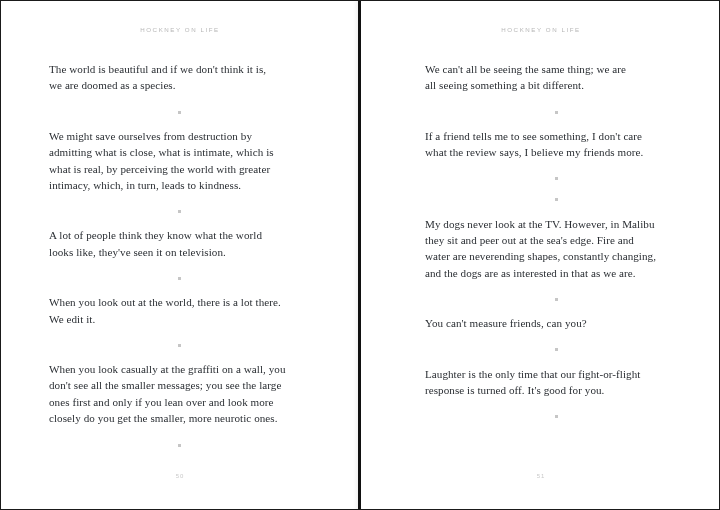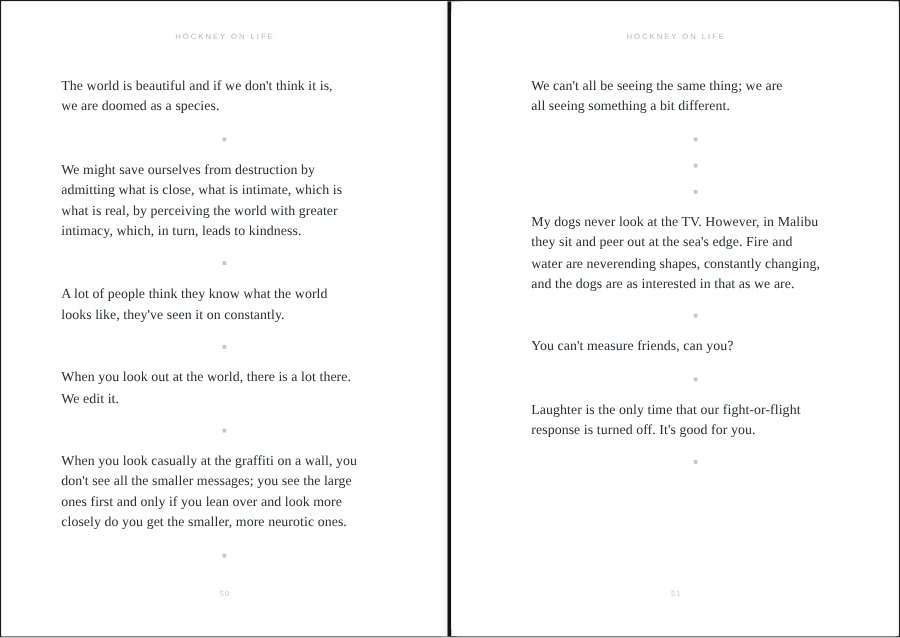--- a/index.html
+++ b/index.html
@@ -18,21 +18,21 @@
     font-family: "Liberation Serif", "DejaVu Serif", serif;
   }
   .page {
     position: absolute;
     top: 0;
     height: 510px;
     box-sizing: border-box;
     background: #ffffff;
   }
   .page-left  { left: 0;     width: 358px; }
-  .page-right { left: 360px; width: 360px; border-radius: 10px; }
+  .page-right { left: 360px; width: 360px; }
 
   
   .spine {
     position: absolute;
     top: 0;
     left: 357px;
     width: 3px;
     height: 510px;
     background: #111111;
   }
@@ -114,21 +114,21 @@
     <div class="column">
       <p class="quote">The world is beautiful and if we don't think it is,
 we are doomed as a species.</p>
       <span class="sep"><i></i></span>
       <p class="quote">We might save ourselves from destruction by
 admitting what is close, what is intimate, which is
 what is real, by perceiving the world with greater
 intimacy, which, in turn, leads to kindness.</p>
       <span class="sep"><i></i></span>
       <p class="quote">A lot of people think they know what the world
-looks like, they've seen it on constantly.</p>
+looks like, they've seen it on television.</p>
       <span class="sep"><i></i></span>
       <p class="quote">When you look out at the world, there is a lot there.
 We edit it.</p>
       <span class="sep"><i></i></span>
       <p class="quote">When you look casually at the graffiti on a wall, you
 don't see all the smaller messages; you see the large
 ones first and only if you lean over and look more
 closely do you get the smaller, more neurotic ones.</p>
       <span class="sep"><i></i></span>
     </div>
@@ -137,20 +137,22 @@
 
   <div class="spine-edge"></div>
   <div class="spine"></div>
 
   <div class="page page-right">
     <div class="running-head">HOCKNEY ON LIFE</div>
     <div class="column">
       <p class="quote">We can't all be seeing the same thing; we are
 all seeing something a bit different.</p>
       <span class="sep"><i></i></span>
+      <p class="quote">If a friend tells me to see something, I don't care
+what the review says, I believe my friends more.</p>
       <span class="sep"><i></i></span>
       <span class="sep"><i></i></span>
       <p class="quote">My dogs never look at the TV. However, in Malibu
 they sit and peer out at the sea's edge. Fire and
 water are neverending shapes, constantly changing,
 and the dogs are as interested in that as we are.</p>
       <span class="sep"><i></i></span>
       <p class="quote">You can't measure friends, can you?</p>
       <span class="sep"><i></i></span>
       <p class="quote">Laughter is the only time that our fight-or-flight

